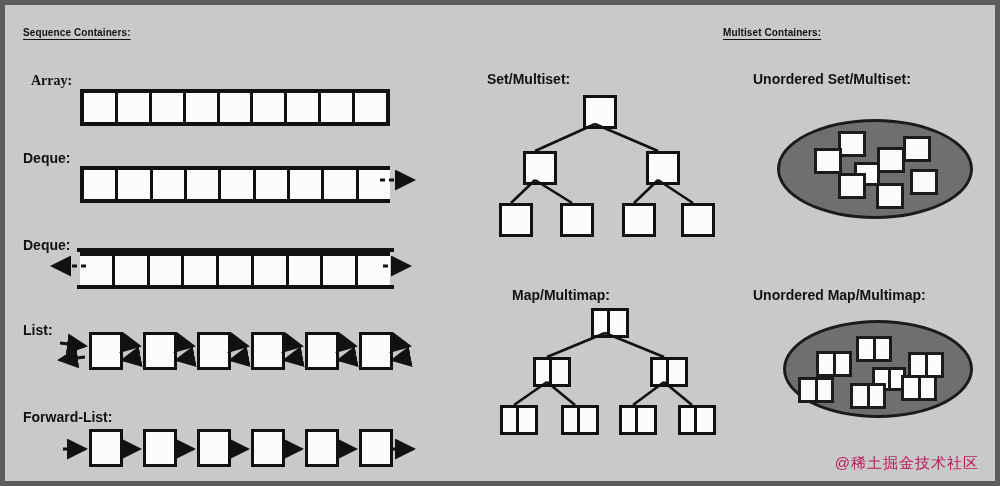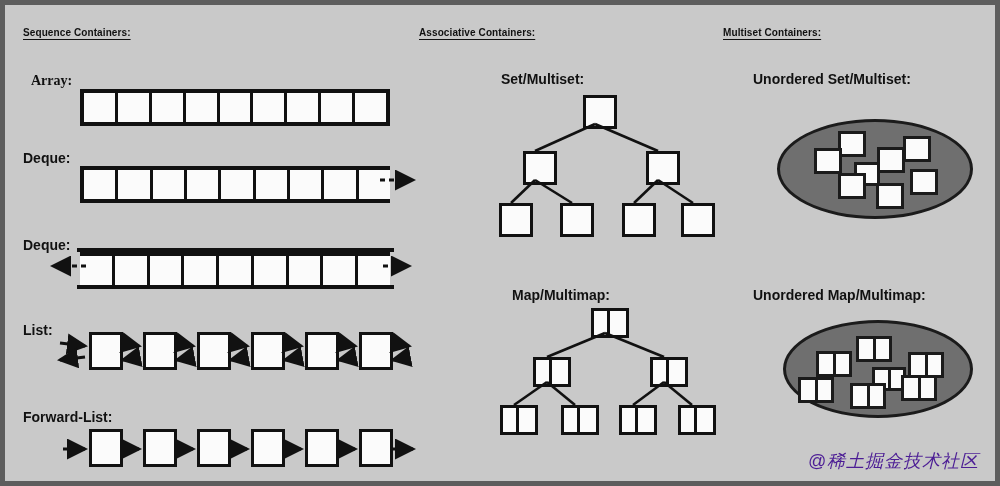--- a/index.html
+++ b/index.html
@@ -93,34 +93,32 @@
     box-sizing:border-box;
     display:flex;
   }
   .pairchip>span{flex:1 1 50%;}
   .pairchip>span:first-child{border-right:3px solid #1b1b1b;}
 
   .watermark{
     position:absolute;
     right:16px;
     bottom:8px;
-    font-size:18px;
-    color:#4c1d95;
+    font-size:15px;
+    color:#be185d;
     letter-spacing:1px;
     white-space:nowrap;
-    font-style:italic;
   }
 </style>
 </head>
 <body>
 
 <div id="canvas">
 
   <div class="hdr" style="left:18px;  top:22px;">Sequence Containers:</div>
-  <div class="hdr" style="left:414px; top:22px;">Associative Containers:</div>
   <div class="hdr" style="left:718px; top:22px;">Multiset Containers:</div>
 
   <div class="lbl" style="left:26px; top:68px;font-family:Liberation Serif, serif;">Array:</div>
   <div class="strip closed" style="left:75px; top:84px; width:310px; height:37px;">
     <span class="cell"></span>
     <span class="cell"></span>
     <span class="cell"></span>
     <span class="cell"></span>
     <span class="cell"></span>
     <span class="cell"></span>
@@ -166,21 +164,21 @@
   <div class="node" style="left:354px; top:327px; width:34px; height:38px;"></div>
 
   <div class="lbl" style="left:18px; top:404px;">Forward-List:</div>
   <div class="node" style="left:84px;  top:424px; width:34px; height:38px;"></div>
   <div class="node" style="left:138px; top:424px; width:34px; height:38px;"></div>
   <div class="node" style="left:192px; top:424px; width:34px; height:38px;"></div>
   <div class="node" style="left:246px; top:424px; width:34px; height:38px;"></div>
   <div class="node" style="left:300px; top:424px; width:34px; height:38px;"></div>
   <div class="node" style="left:354px; top:424px; width:34px; height:38px;"></div>
 
-  <div class="lbl" style="left:496px; top:66px;">Set/Multiset:</div>
+  <div class="lbl" style="left:482px; top:66px;">Set/Multiset:</div>
   <div class="node" style="left:578px; top:90px;  width:34px; height:34px;"></div>
   <div class="node" style="left:518px; top:146px; width:34px; height:34px;"></div>
   <div class="node" style="left:641px; top:146px; width:34px; height:34px;"></div>
   <div class="node" style="left:494px; top:198px; width:34px; height:34px;"></div>
   <div class="node" style="left:555px; top:198px; width:34px; height:34px;"></div>
   <div class="node" style="left:617px; top:198px; width:34px; height:34px;"></div>
   <div class="node" style="left:676px; top:198px; width:34px; height:34px;"></div>
 
   <div class="lbl" style="left:472px; top:282px;margin-left:35px;">Map/Multimap:</div>
   <div class="pairnode" style="left:586px; top:303px; width:38px; height:30px;">

